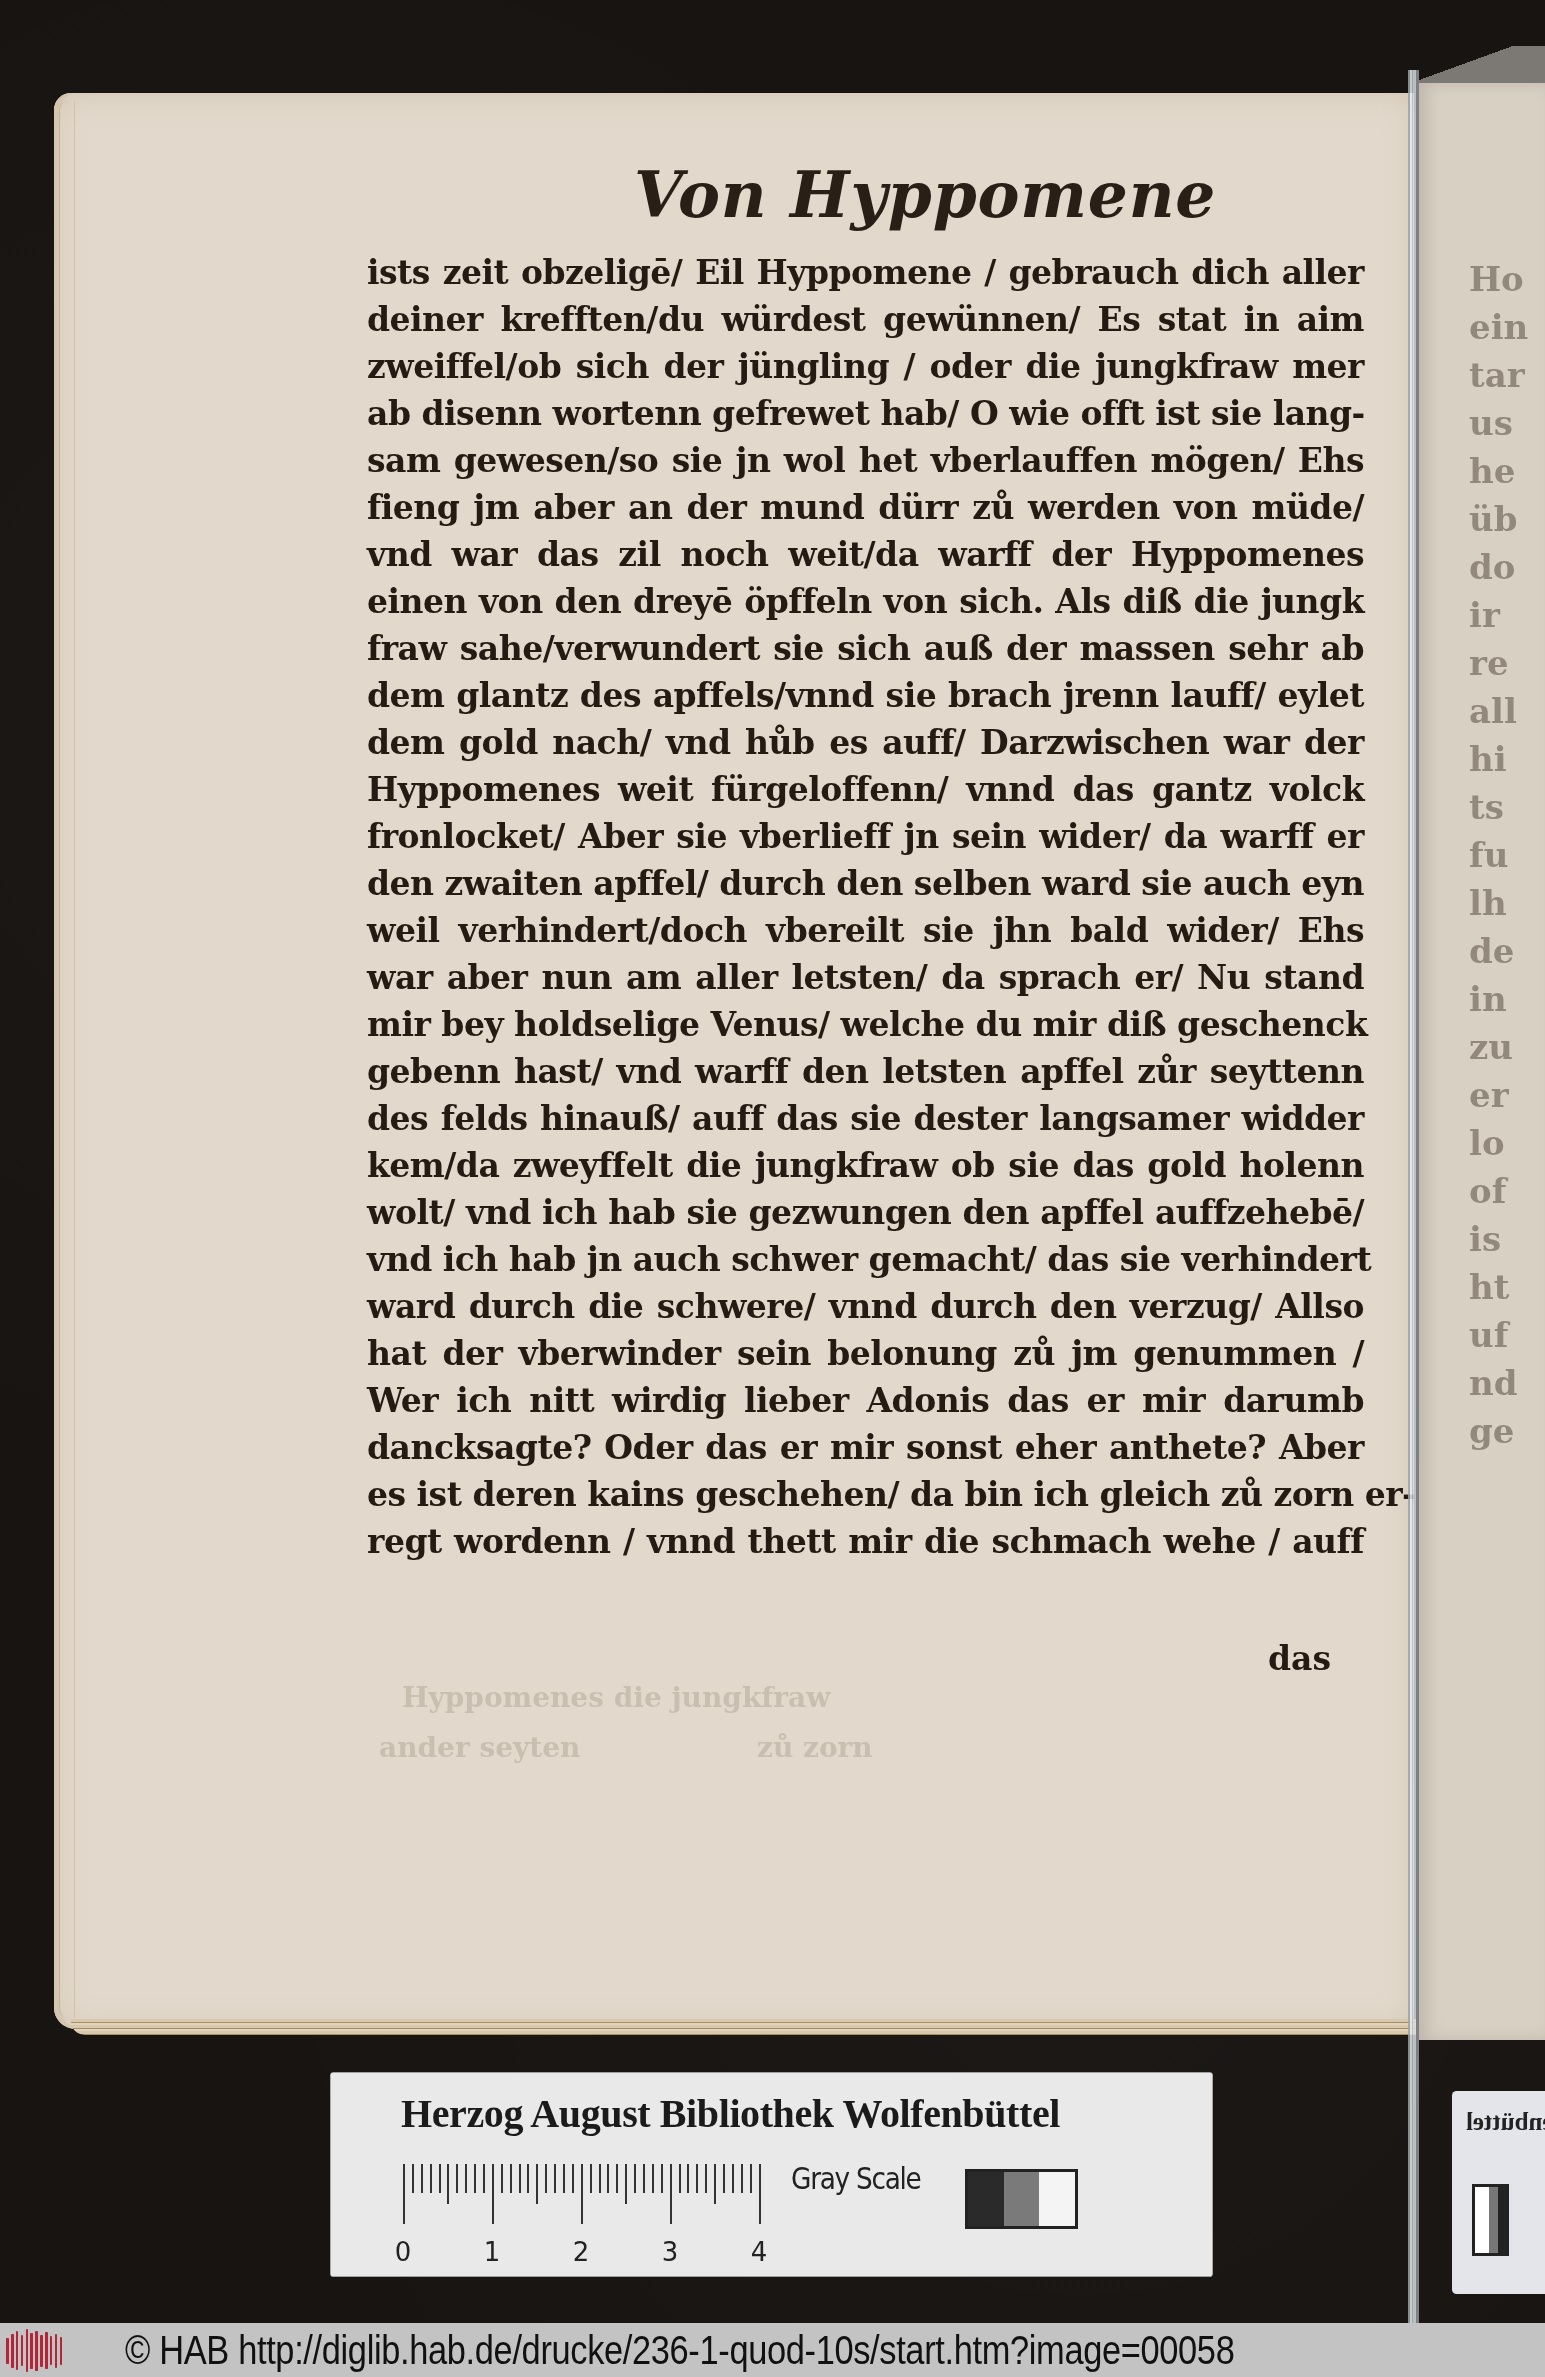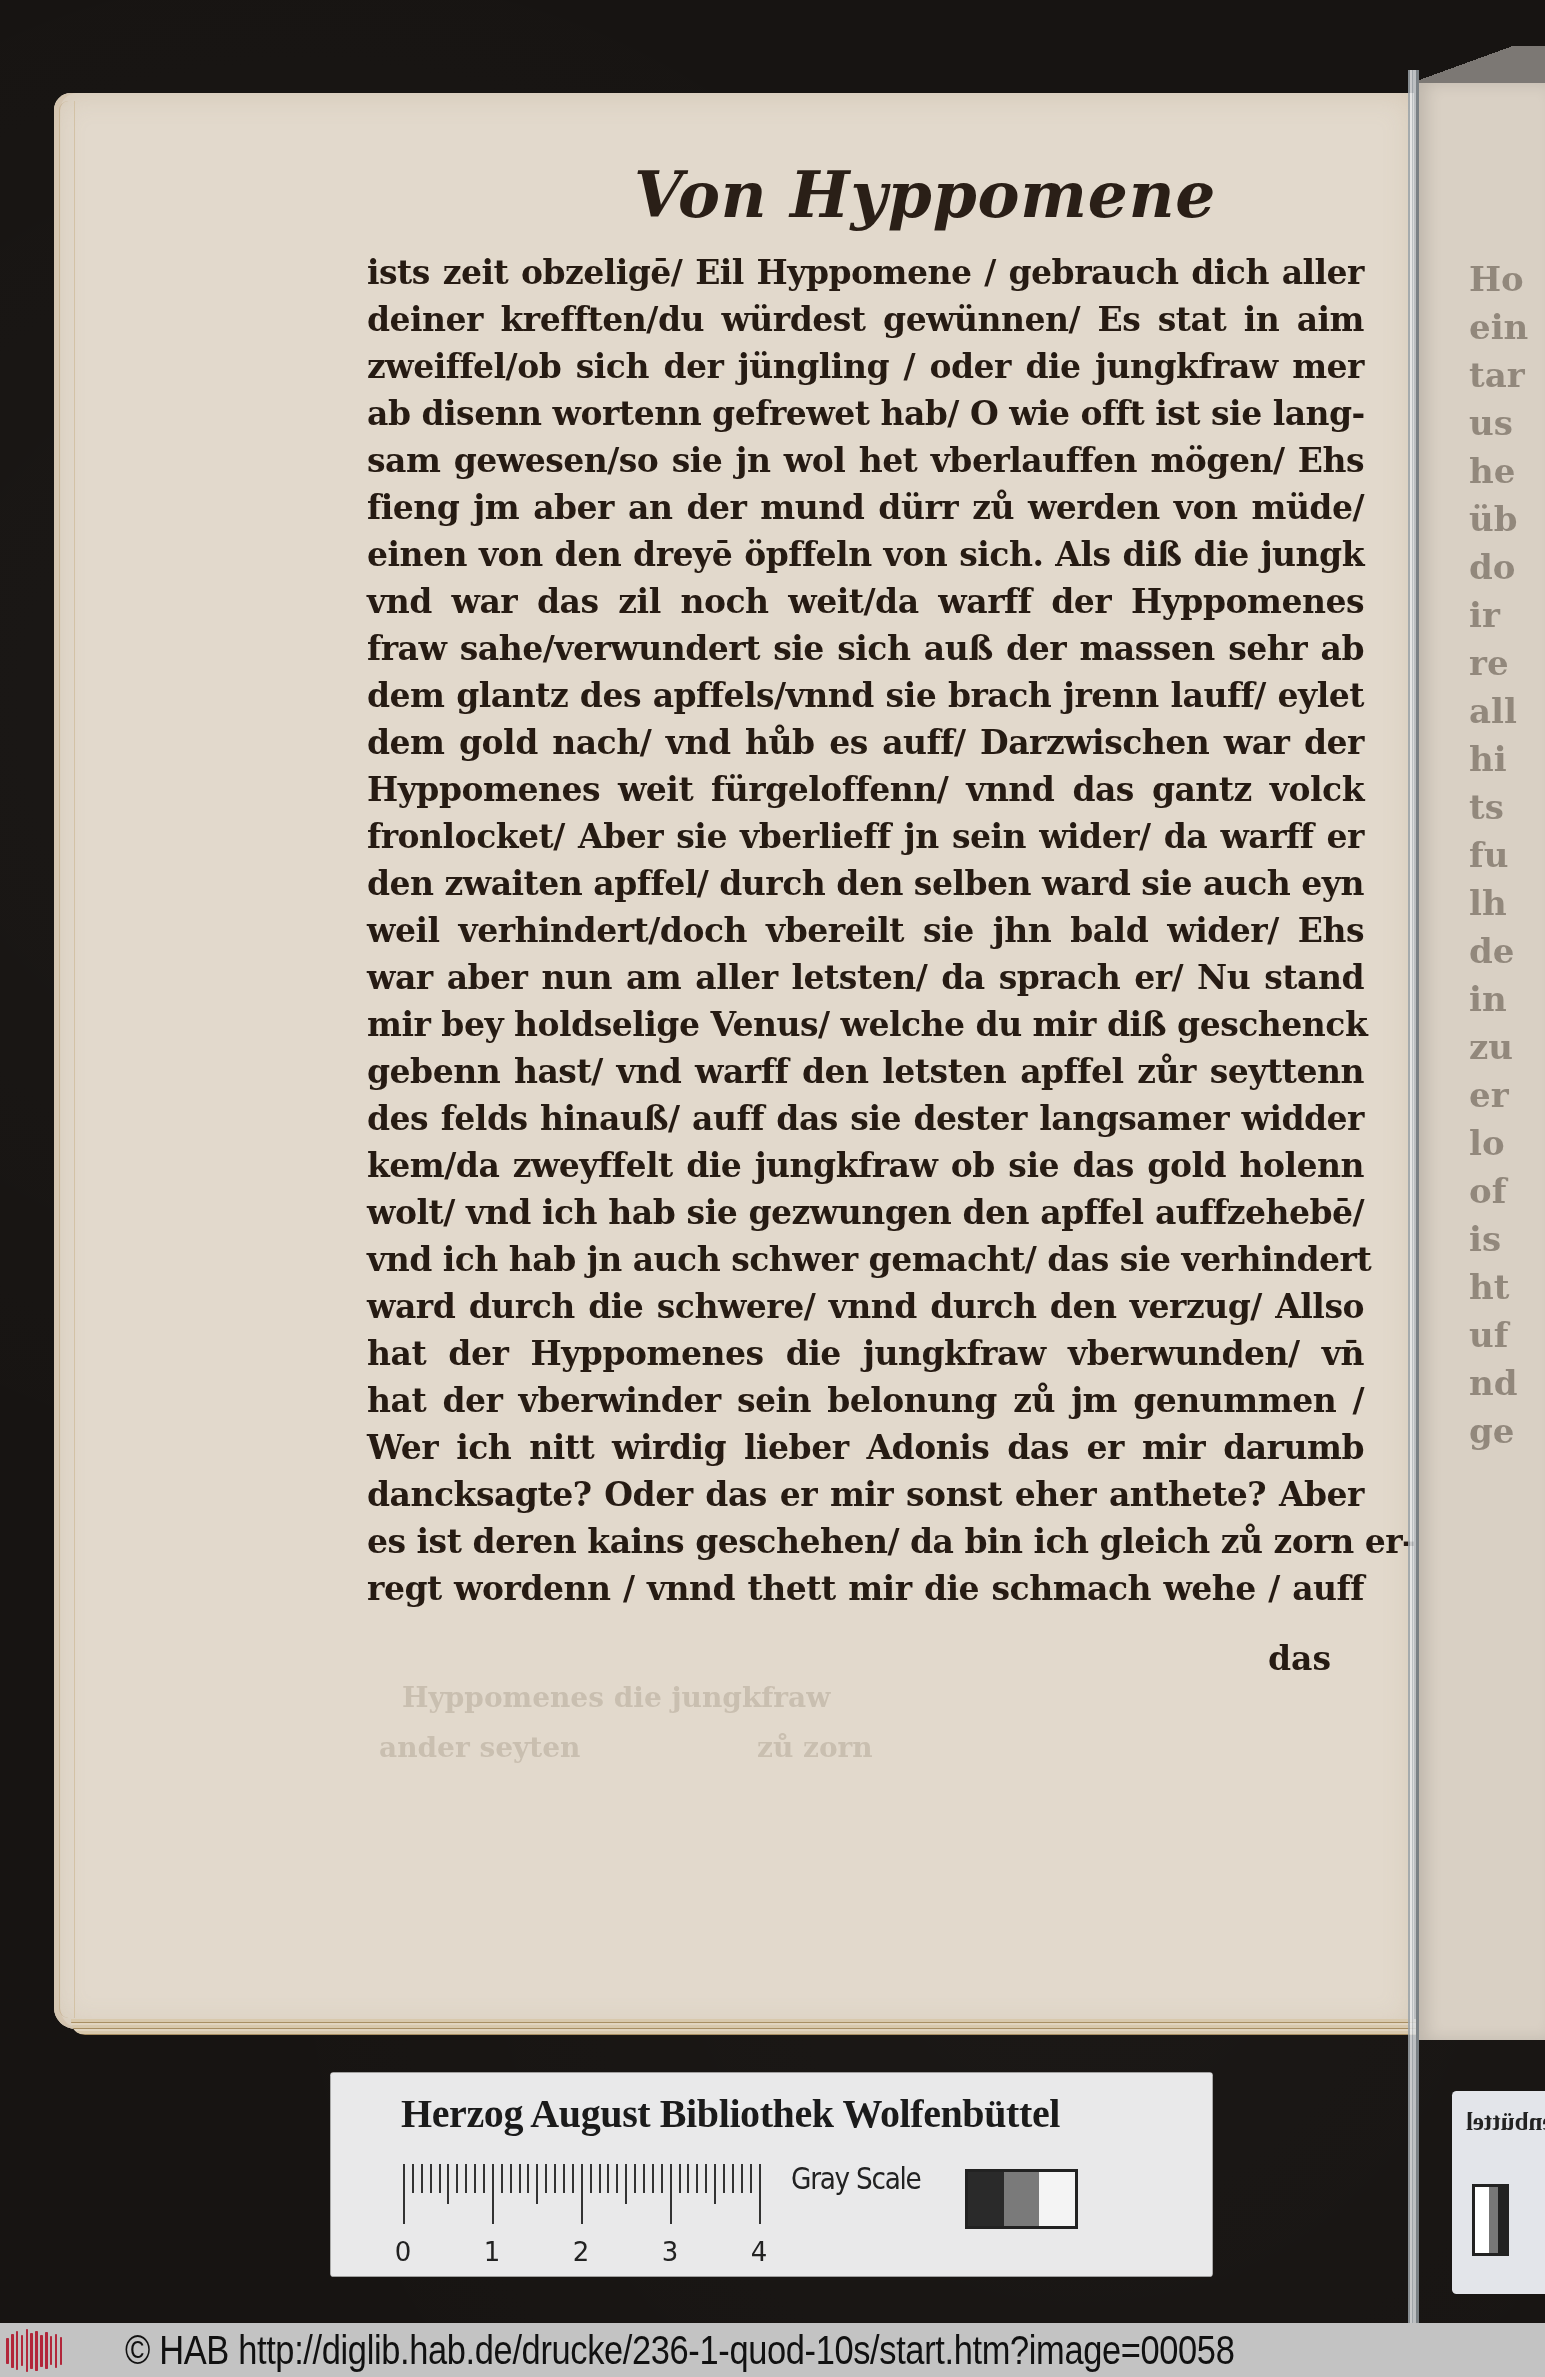--- a/index.html
+++ b/index.html
@@ -177,38 +177,37 @@
 
 <div class="running-head">Von Hyppomene</div>
 
 <div class="text-block" id="text-block">
     <span class="text-line">ists zeit obzeligē/ Eil Hyppomene / gebrauch dich aller</span>
     <span class="text-line">deiner krefften/du würdest gewünnen/ Es stat in aim</span>
     <span class="text-line">zweiffel/ob sich der jüngling / oder die jungkfraw mer</span>
     <span class="text-line">ab disenn wortenn gefrewet hab/ O wie offt ist sie lang-</span>
     <span class="text-line">sam gewesen/so sie jn wol het vberlauffen mögen/ Ehs</span>
     <span class="text-line">fieng jm aber an der mund dürr zů werden von müde/</span>
+    <span class="text-line">vnd war das zil noch weit/da warff der Hyppomenes</span>
     <span class="text-line">einen von den dreyē öpffeln von sich. Als diß die jungk</span>
-    <span class="text-line">vnd war das zil noch weit/da warff der Hyppomenes</span>
     <span class="text-line">fraw sahe/verwundert sie sich auß der massen sehr ab</span>
     <span class="text-line">dem glantz des apffels/vnnd sie brach jrenn lauff/ eylet</span>
     <span class="text-line">dem gold nach/ vnd hůb es auff/ Darzwischen war der</span>
     <span class="text-line">Hyppomenes weit fürgeloffenn/ vnnd das gantz volck</span>
     <span class="text-line">fronlocket/ Aber sie vberlieff jn sein wider/ da warff er</span>
     <span class="text-line">den zwaiten apffel/ durch den selben ward sie auch eyn</span>
     <span class="text-line">weil verhindert/doch vbereilt sie jhn bald wider/ Ehs</span>
     <span class="text-line">war aber nun am aller letsten/ da sprach er/ Nu stand</span>
     <span class="text-line">mir bey holdselige Venus/ welche du mir diß geschenck</span>
     <span class="text-line">gebenn hast/ vnd warff den letsten apffel zůr seyttenn</span>
     <span class="text-line">des felds hinauß/ auff das sie dester langsamer widder</span>
     <span class="text-line">kem/da zweyffelt die jungkfraw ob sie das gold holenn</span>
     <span class="text-line">wolt/ vnd ich hab sie gezwungen den apffel auffzehebē/</span>
     <span class="text-line">vnd ich hab jn auch schwer gemacht/ das sie verhindert</span>
     <span class="text-line">ward durch die schwere/ vnnd durch den verzug/ Allso</span>
-    <span class="text-line">hat der Hyppomenes die jungkfraw vberwunden/ vn̄</span>
     <span class="text-line">hat der vberwinder sein belonung zů jm genummen /</span>
     <span class="text-line">Wer ich nitt wirdig lieber Adonis das er mir darumb</span>
     <span class="text-line">dancksagte? Oder das er mir sonst eher anthete? Aber</span>
     <span class="text-line">es ist deren kains geschehen/ da bin ich gleich zů zorn er-</span>
     <span class="text-line">regt wordenn / vnnd thett mir die schmach wehe / auff</span>
   </div>
 
 <div class="catchword">das</div>
 
 <div class="gutter"></div>

